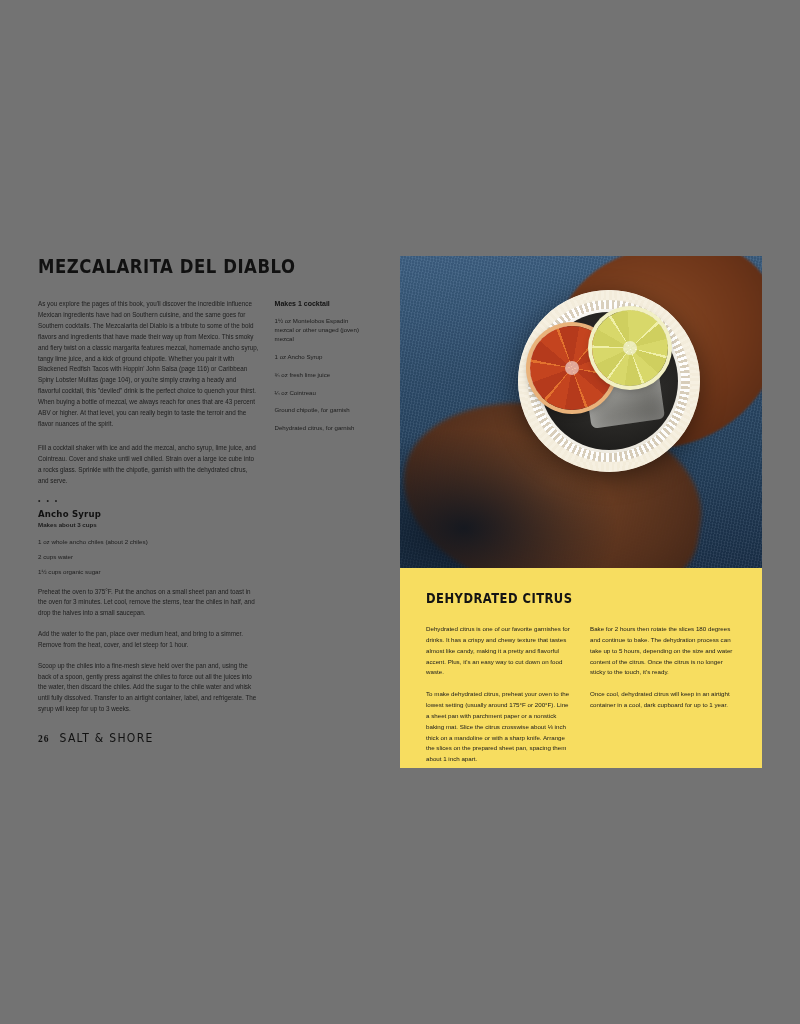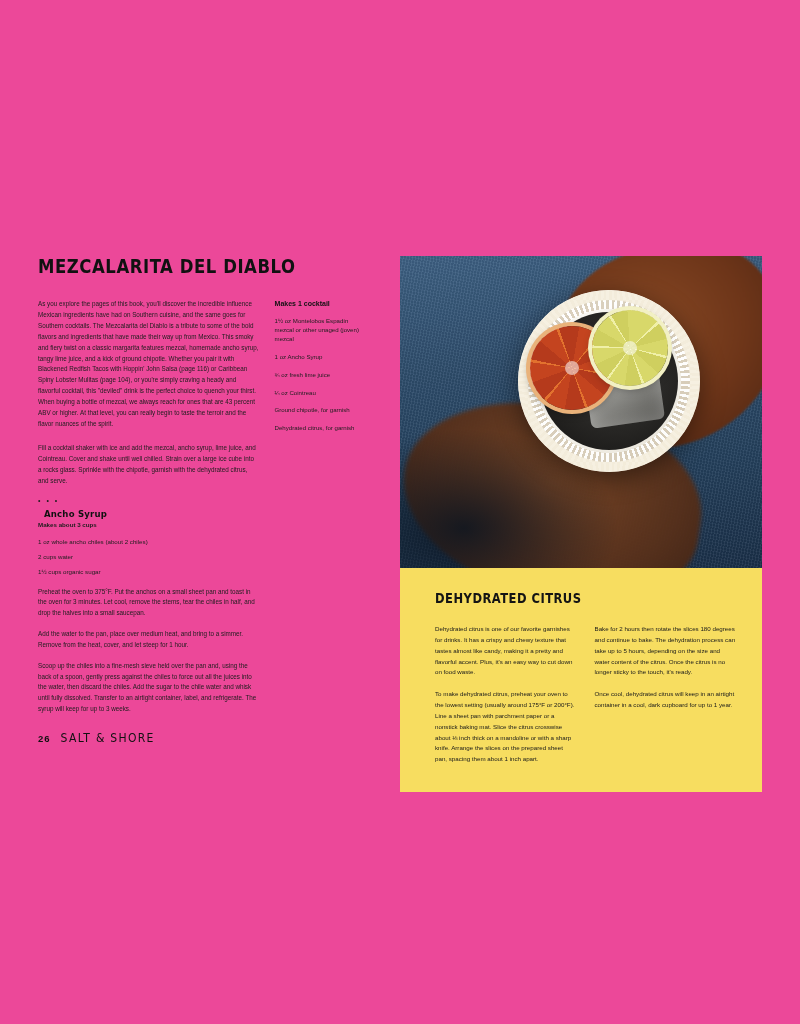--- a/index.html
+++ b/index.html
@@ -13,21 +13,21 @@
     position: relative;
     font-family: "Liberation Sans", sans-serif;
     color: #1a1a1a;
     overflow: hidden;
   }
 
   .page {
     position: absolute;
     left: 0; top: 0;
     width: 800px; height: 1024px;
-    background: #ec4899;
+    background: #737373;
   }
 
   
   .left-page {
     position: absolute;
     left: 38px;
     top: 256px;
     width: 324px;
     height: 512px;
   }
@@ -80,21 +80,21 @@
     color: #1d1d1d;
     margin: 0 0 4px 0;
     line-height: 1;
   }
 
   .sub-title {
     font-family: "DejaVu Sans Condensed", "Liberation Sans Narrow", "Liberation Sans", sans-serif;
     font-weight: bold;
     font-size: 9.5px;
     letter-spacing: 0.2px;
-    margin: 0 0 2px 6px;
+    margin: 0 0 2px 0;
     color: #111111;
   }
 
   .sub-yield {
     font-size: 6.2px;
     font-weight: bold;
     margin: 0 0 9px 0;
     color: #1d1d1d;
   }
 
@@ -129,21 +129,21 @@
 
   .folio {
     position: absolute;
     left: 38px;
     top: 731px;
     display: flex;
     align-items: baseline;
     gap: 10px;
   }
   .folio-num {
-    font-family: Liberation Sans, sans-serif;
+    font-family: Liberation Serif, serif;
     font-weight: bold;
     font-size: 9.5px;
     letter-spacing: 1px;
     color: #111111;
     text-align: center;
   }
   .folio-title {
     font-family: "DejaVu Sans Condensed", "Liberation Sans Narrow", "Liberation Sans", sans-serif;
     font-size: 12px;
     letter-spacing: 1.3px;
@@ -276,24 +276,24 @@
     left: 50%; top: 50%;
     width: 14px; height: 14px;
     margin: -7px 0 0 -7px;
     border-radius: 50%;
     background: rgba(255,255,255,0.55);
   }
 
   .yellow-panel {
     position: relative;
     width: 362px;
-    height: 224px;
+    height: 200px;
     background: #f7dd60;
     box-sizing: border-box;
-    padding: 22px 26px 0 35px;
+    padding: 22px 26px 0 26px;
   }
 
   .panel-title {
     font-family: "DejaVu Sans Condensed", "Liberation Sans Narrow", "Liberation Sans", sans-serif;
     font-weight: bold;
     font-size: 13.5px;
     letter-spacing: 0.5px;
     color: #141414;
     margin: 0 0 18px 0;
     transform: scaleX(0.95);

